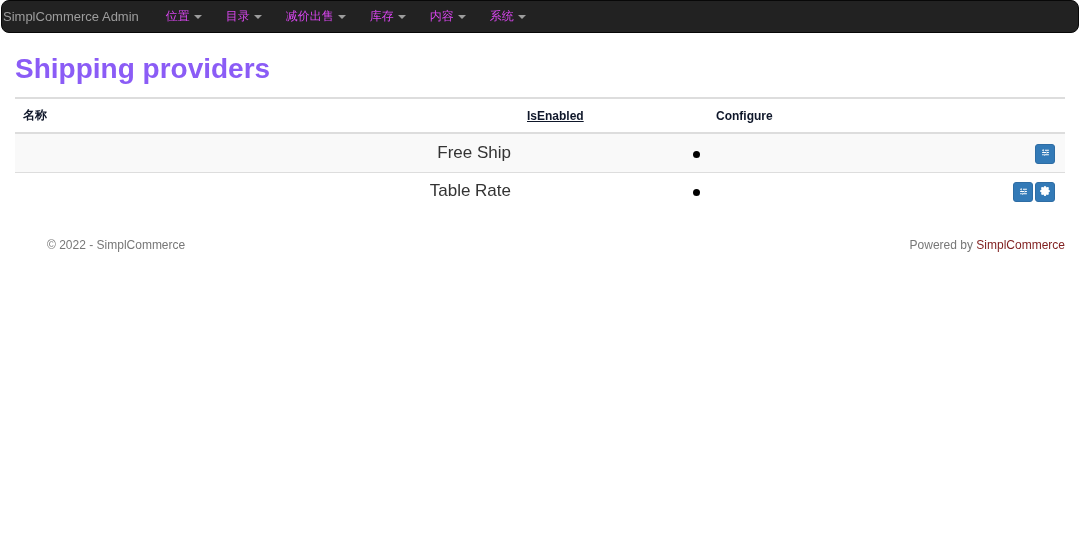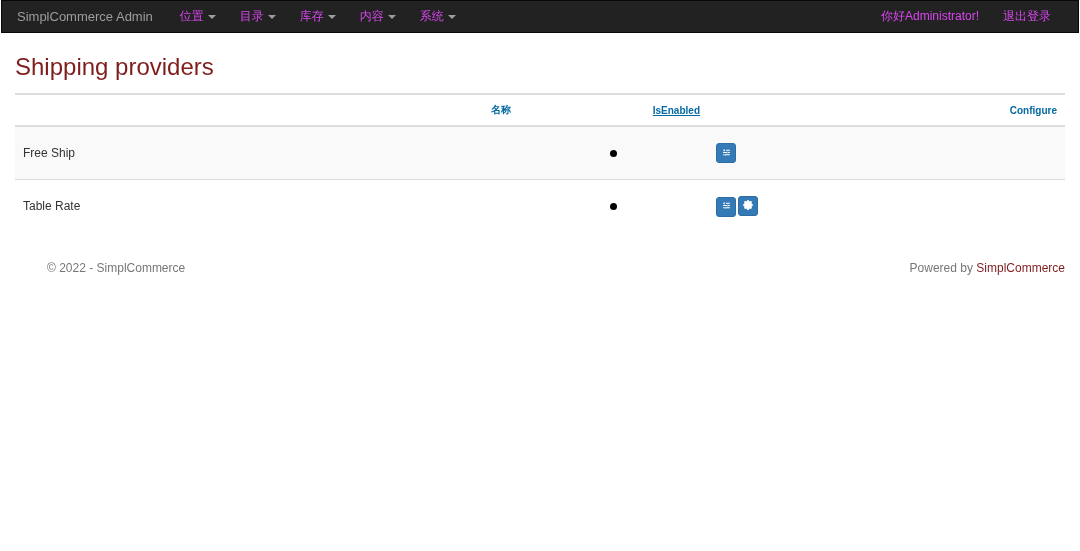--- a/index.html
+++ b/index.html
@@ -5,27 +5,27 @@
     * { margin: 0; padding: 0; box-sizing: border-box; }
     body {
       font-family: "Helvetica Neue", Helvetica, Arial, sans-serif;
       font-size: 14px;
       color: #333;
       background: #fff;
     }
     .navbar {
       background: #222;
       border: 1px solid #080808;
-      border-radius: 0;
+      border-radius: 8px;
       margin: 0 1px;
       min-height: 30px;
       display: flex;
       align-items: center;
       justify-content: space-between;
-      padding: 0 15px;
+      padding: 0 1px;
     }
     .navbar-left, .navbar-right {
       display: flex;
       align-items: center;
     }
     .navbar-brand {
       color: #9d9d9d;
       font-size: 13px;
       padding: 7px 15px 7px 0;
       text-decoration: none;
@@ -47,51 +47,52 @@
       vertical-align: middle;
       border-top: 4px dashed #9d9d9d;
       border-right: 4px solid transparent;
       border-left: 4px solid transparent;
     }
     .container {
       padding: 0 15px;
       margin: 0 auto;
     }
     .page-title {
-      font-size: 24px;
-      font-weight: 400;
-      color: #7f1d1d;
+      font-size: 28px;
+      font-weight: 700;
+      color: #8b5cf6;
       margin: 20px 0 12px 0;
     }
     .table {
       width: 100%;
       border-collapse: collapse;
       margin-bottom: 20px;
     }
     .table thead tr {
       border-top: 2px solid #ddd;
       border-bottom: 2px solid #ddd;
     }
     .table th {
-      text-align: right;
+      text-align: left;
       font-weight: 700;
-      font-size: 10px;
+      font-size: 12px;
       padding: 8px;
-      color: #0369a1;
+      color: #0f172a;
     }
     .table tbody tr {
       border-top: 1px solid #ddd;
     }
     .table tbody tr:nth-child(odd) {
       background: #f9f9f9;
     }
     .table td {
-      padding: 16px 8px;
-      font-size: 12px;
+      padding: 8px 8px;
+      font-size: 17px;
       vertical-align: middle;
+      text-align: right;
     }
     .col-name { width: 48%; }
     .col-enabled { width: 18%; text-align: center; text-decoration: underline; }
     .col-enabled-cell { text-align: center; }
     .col-configure { width: 34%; }
     .dot {
       display: inline-block;
       width: 7px;
       height: 7px;
       background: #000;
@@ -135,35 +136,35 @@
     <a class="navbar-brand">SimplCommerce Admin</a>
     <a class="nav-item">
       <span>位置</span>
       <span class="caret"></span>
     </a>
     <a class="nav-item">
       <span>目录</span>
       <span class="caret"></span>
     </a>
     <a class="nav-item">
+      <span>减价出售</span>
+      <span class="caret"></span>
+    </a>
+    <a class="nav-item">
       <span>库存</span>
       <span class="caret"></span>
     </a>
     <a class="nav-item">
       <span>内容</span>
       <span class="caret"></span>
     </a>
     <a class="nav-item">
       <span>系统</span>
       <span class="caret"></span>
     </a>
-  </div>
-  <div class="navbar-right">
-    <a class="nav-item">你好Administrator!</a>
-    <a class="nav-item">退出登录</a>
   </div>
 </nav>
 
 <div class="container">
   <h2 class="page-title">Shipping providers</h2>
 
   <table class="table">
     <thead>
       <tr>
         <th class="col-name">名称</th>

